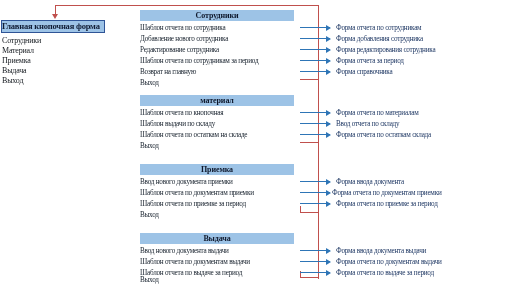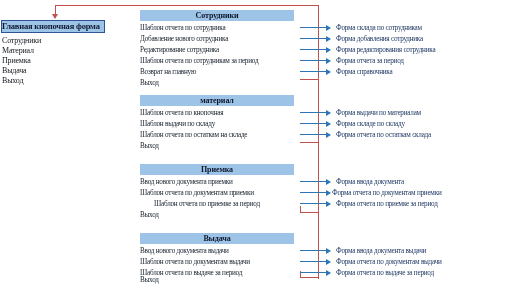--- a/index.html
+++ b/index.html
@@ -121,46 +121,46 @@
   <div class="sec-item" style="left:140px;top:56px;">Шаблон отчета по сотрудникам за период</div>
   <div class="sec-item" style="left:140px;top:67px;">Возврат на главную</div>
   <div class="sec-item" style="left:140px;top:78px;">Выход</div>
 
   <div class="barrow" style="left:300px;top:27px;width:30px;"></div>
   <div class="barrow" style="left:300px;top:38px;width:30px;"></div>
   <div class="barrow" style="left:300px;top:49px;width:30px;"></div>
   <div class="barrow" style="left:300px;top:60px;width:30px;"></div>
   <div class="barrow" style="left:300px;top:71px;width:30px;"></div>
 
-  <div class="target" style="left:336px;top:23px;">Форма склада по сотрудникам</div>
+  <div class="target" style="left:336px;top:23px;">Форма отчета по сотрудникам</div>
   <div class="target" style="left:336px;top:34px;">Форма добавления сотрудника</div>
   <div class="target" style="left:336px;top:45px;">Форма редактирования сотрудника</div>
   <div class="target" style="left:336px;top:56px;">Форма отчета за период</div>
   <div class="target" style="left:336px;top:67px;">Форма справочника</div>
 
   <div class="sec-header" style="left:140px;top:95px;">материал</div>
 
   <div class="sec-item" style="left:140px;top:108px;">Шаблон отчета по кнопочная</div>
   <div class="sec-item" style="left:140px;top:119px;">Шаблон выдачи по складу</div>
   <div class="sec-item" style="left:140px;top:130px;">Шаблон отчета по остаткам на складе</div>
   <div class="sec-item" style="left:140px;top:141px;">Выход</div>
 
   <div class="barrow" style="left:300px;top:112px;width:30px;"></div>
   <div class="barrow" style="left:300px;top:123px;width:30px;"></div>
   <div class="barrow" style="left:300px;top:134px;width:30px;"></div>
 
-  <div class="target" style="left:336px;top:108px;">Форма выдачи по материалам</div>
-  <div class="target" style="left:336px;top:119px;">Форма складе по складу</div>
+  <div class="target" style="left:336px;top:108px;">Форма отчета по материалам</div>
+  <div class="target" style="left:336px;top:119px;">Ввод отчета по складу</div>
   <div class="target" style="left:336px;top:130px;">Форма отчета по остаткам склада</div>
 
   <div class="sec-header" style="left:140px;top:164px;">Приемка</div>
 
   <div class="sec-item" style="left:140px;top:177px;">Ввод нового документа приемки</div>
   <div class="sec-item" style="left:140px;top:188px;">Шаблон отчета по документам приемки</div>
-  <div class="sec-item" style="left:140px;top:199px;margin-left:14px;">Шаблон отчета по приемке за период</div>
+  <div class="sec-item" style="left:140px;top:199px;">Шаблон отчета по приемке за период</div>
   <div class="sec-item" style="left:140px;top:210px;">Выход</div>
 
   <div class="barrow" style="left:300px;top:181px;width:30px;"></div>
   <div class="barrow" style="left:300px;top:192px;width:30px;"></div>
   <div class="barrow" style="left:300px;top:203px;width:30px;"></div>
 
   <div class="target" style="left:336px;top:177px;">Форма ввода документа</div>
   <div class="target" style="left:332px;top:188px;">Форма отчета по документам приемки</div>
   <div class="target" style="left:336px;top:199px;">Форма отчета по приемке за период</div>
 

